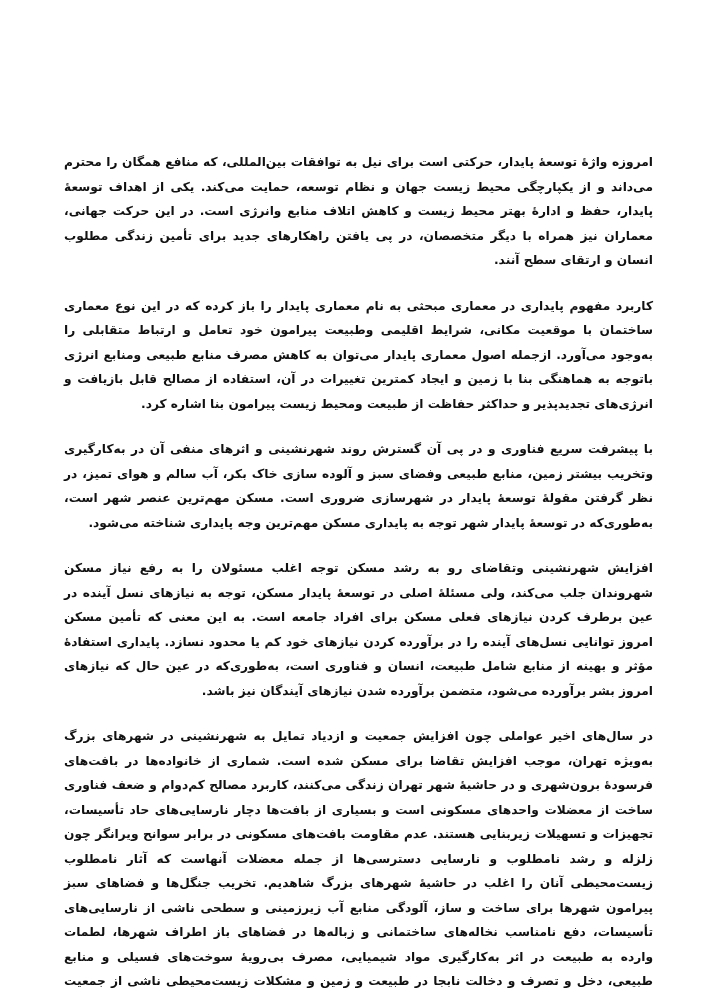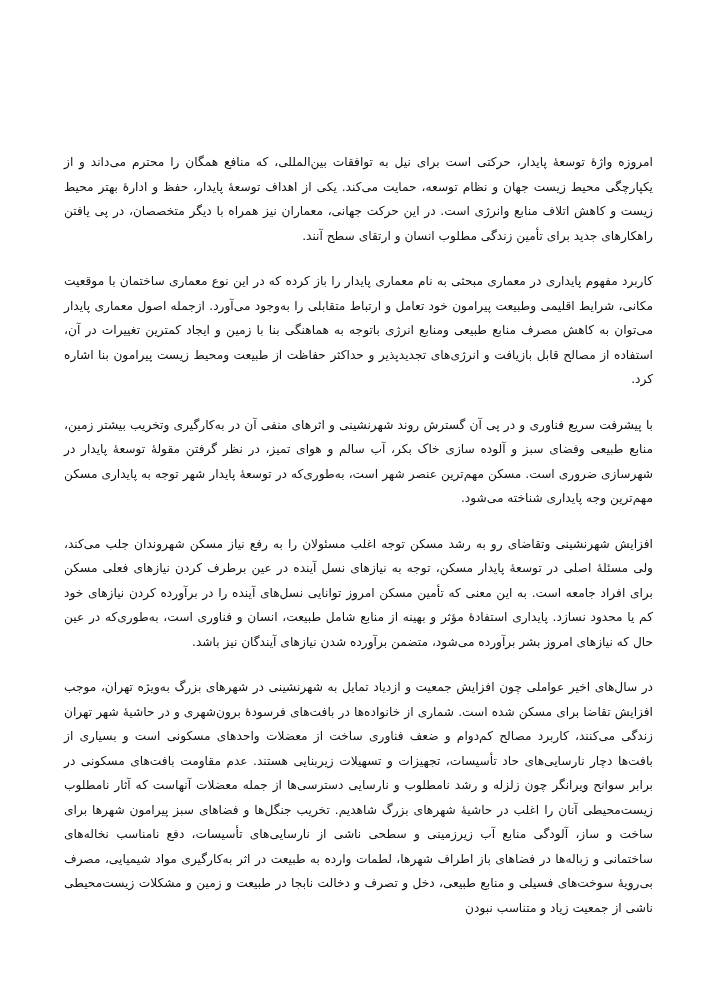--- a/index.html
+++ b/index.html
@@ -18,20 +18,21 @@
     font-weight: bold;
     margin: 0 0 30px 0;
     line-height: 32px;
   }
   .para {
     font-size: 12.2px;
     line-height: 24.5px;
     text-align: justify;
     text-align-last: right;
     margin: 0 0 21px 0;
+    font-weight: bold;
   }
 </style>
 </head>
 <body>
 
 <div class="page">
   <p class="para">امروزه واژهٔ توسعهٔ پایدار، حرکتی است برای نیل به توافقات بین‌المللی، که منافع همگان را محترم می‌داند و از یکپارچگی محیط زیست جهان و نظام توسعه، حمایت می‌کند. یکی از اهداف توسعهٔ پایدار، حفظ و ادارهٔ بهتر محیط زیست و کاهش اتلاف منابع وانرژی است. در این حرکت جهانی، معماران نیز همراه با دیگر متخصصان، در پی یافتن راهکارهای جدید برای تأمین زندگی مطلوب انسان و ارتقای سطح آنند.</p>
   <p class="para">کاربرد مفهوم پایداری در معماری مبحثی به نام معماری پایدار را باز کرده که در این نوع معماری ساختمان با موقعیت مکانی، شرایط اقلیمی وطبیعت پیرامون خود تعامل و ارتباط متقابلی را به‌وجود می‌آورد. ازجمله اصول معماری پایدار می‌توان به کاهش مصرف منابع طبیعی ومنابع انرژی باتوجه به هماهنگی بنا با زمین و ایجاد کمترین تغییرات در آن، استفاده از مصالح قابل بازیافت و انرژی‌های تجدیدپذیر و حداکثر حفاظت از طبیعت ومحیط زیست پیرامون بنا اشاره کرد.</p>
   <p class="para">با پیشرفت سریع فناوری و در پی آن گسترش روند شهرنشینی و اثرهای منفی آن در به‌کارگیری وتخریب بیشتر زمین، منابع طبیعی وفضای سبز و آلوده سازی خاک بکر، آب سالم و هوای تمیز، در نظر گرفتن مقولهٔ توسعهٔ پایدار در شهرسازی ضروری است. مسکن مهم‌ترین عنصر شهر است، به‌طوری‌که در توسعهٔ پایدار شهر توجه به پایداری مسکن مهم‌ترین وجه پایداری شناخته می‌شود.</p>
   <p class="para">افزایش شهرنشینی وتقاضای رو به رشد مسکن توجه اغلب مسئولان را به رفع نیاز مسکن شهروندان جلب می‌کند، ولی مسئلهٔ اصلی در توسعهٔ پایدار مسکن، توجه به نیازهای نسل آینده در عین برطرف کردن نیازهای فعلی مسکن برای افراد جامعه است. به این معنی که تأمین مسکن امروز توانایی نسل‌های آینده را در برآورده کردن نیازهای خود کم یا محدود نسازد. پایداری استفادهٔ مؤثر و بهینه از منابع شامل طبیعت، انسان و فناوری است، به‌طوری‌که در عین حال که نیازهای امروز بشر برآورده می‌شود، متضمن برآورده شدن نیازهای آیندگان نیز باشد.</p>

